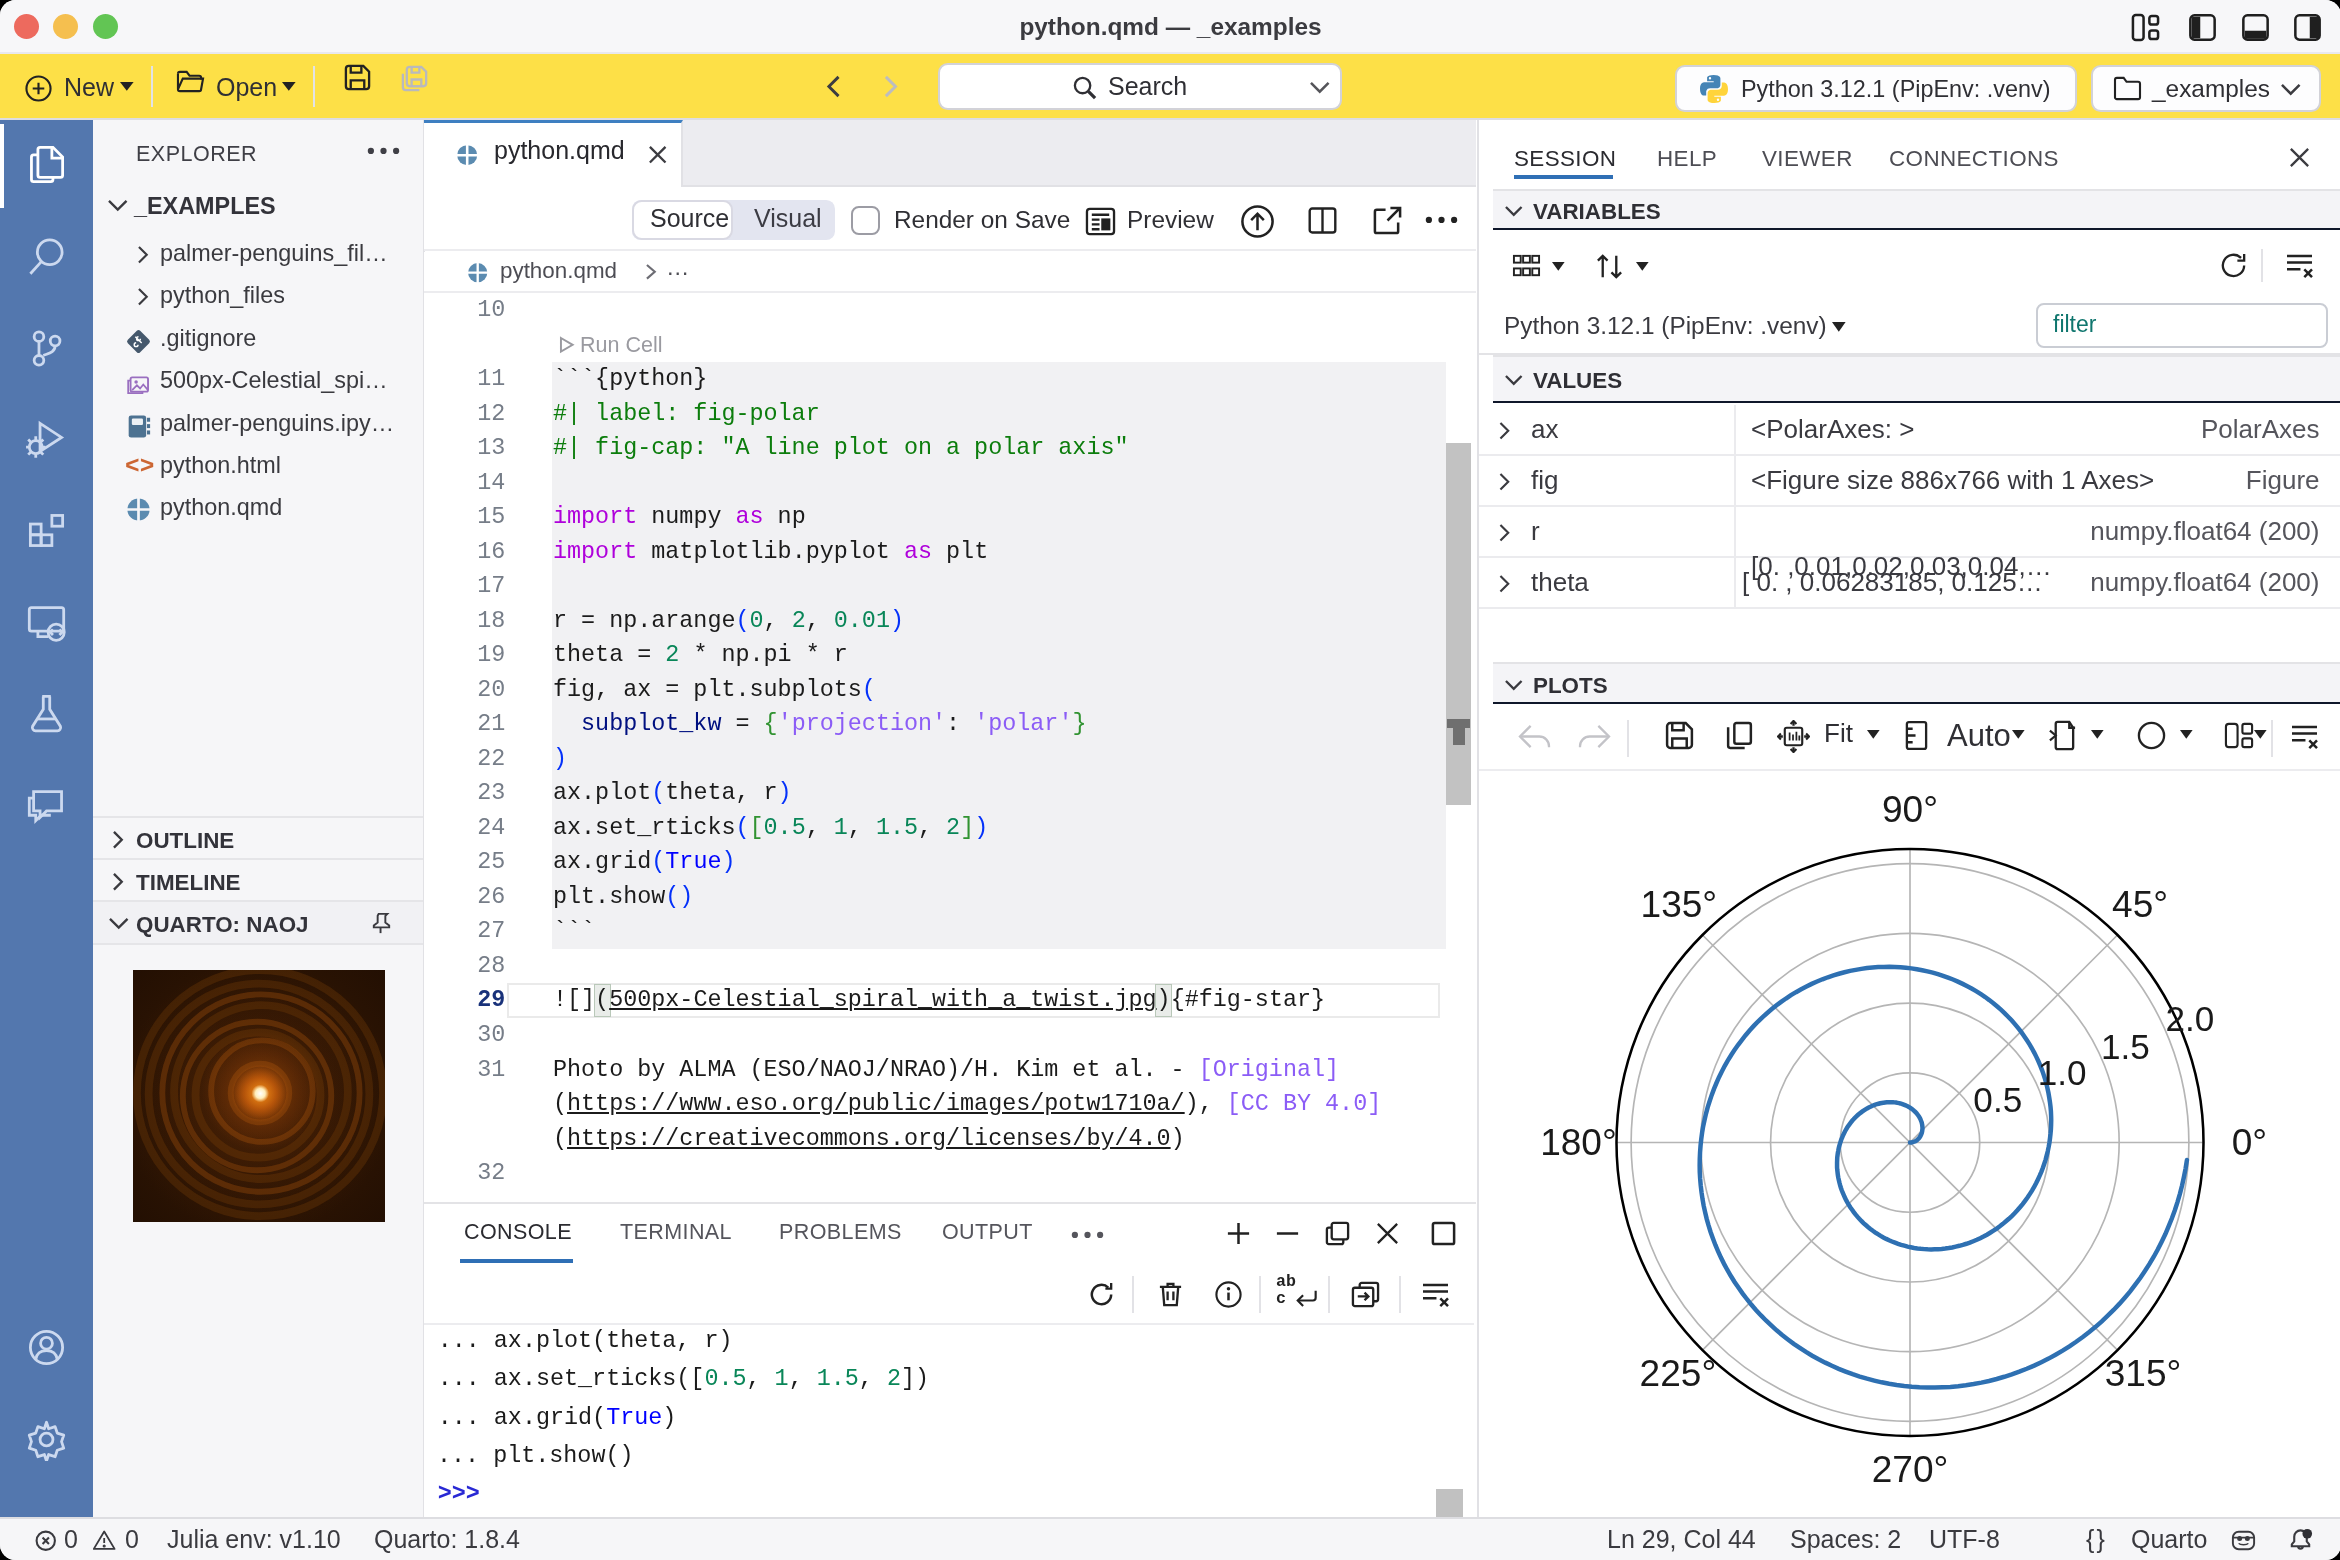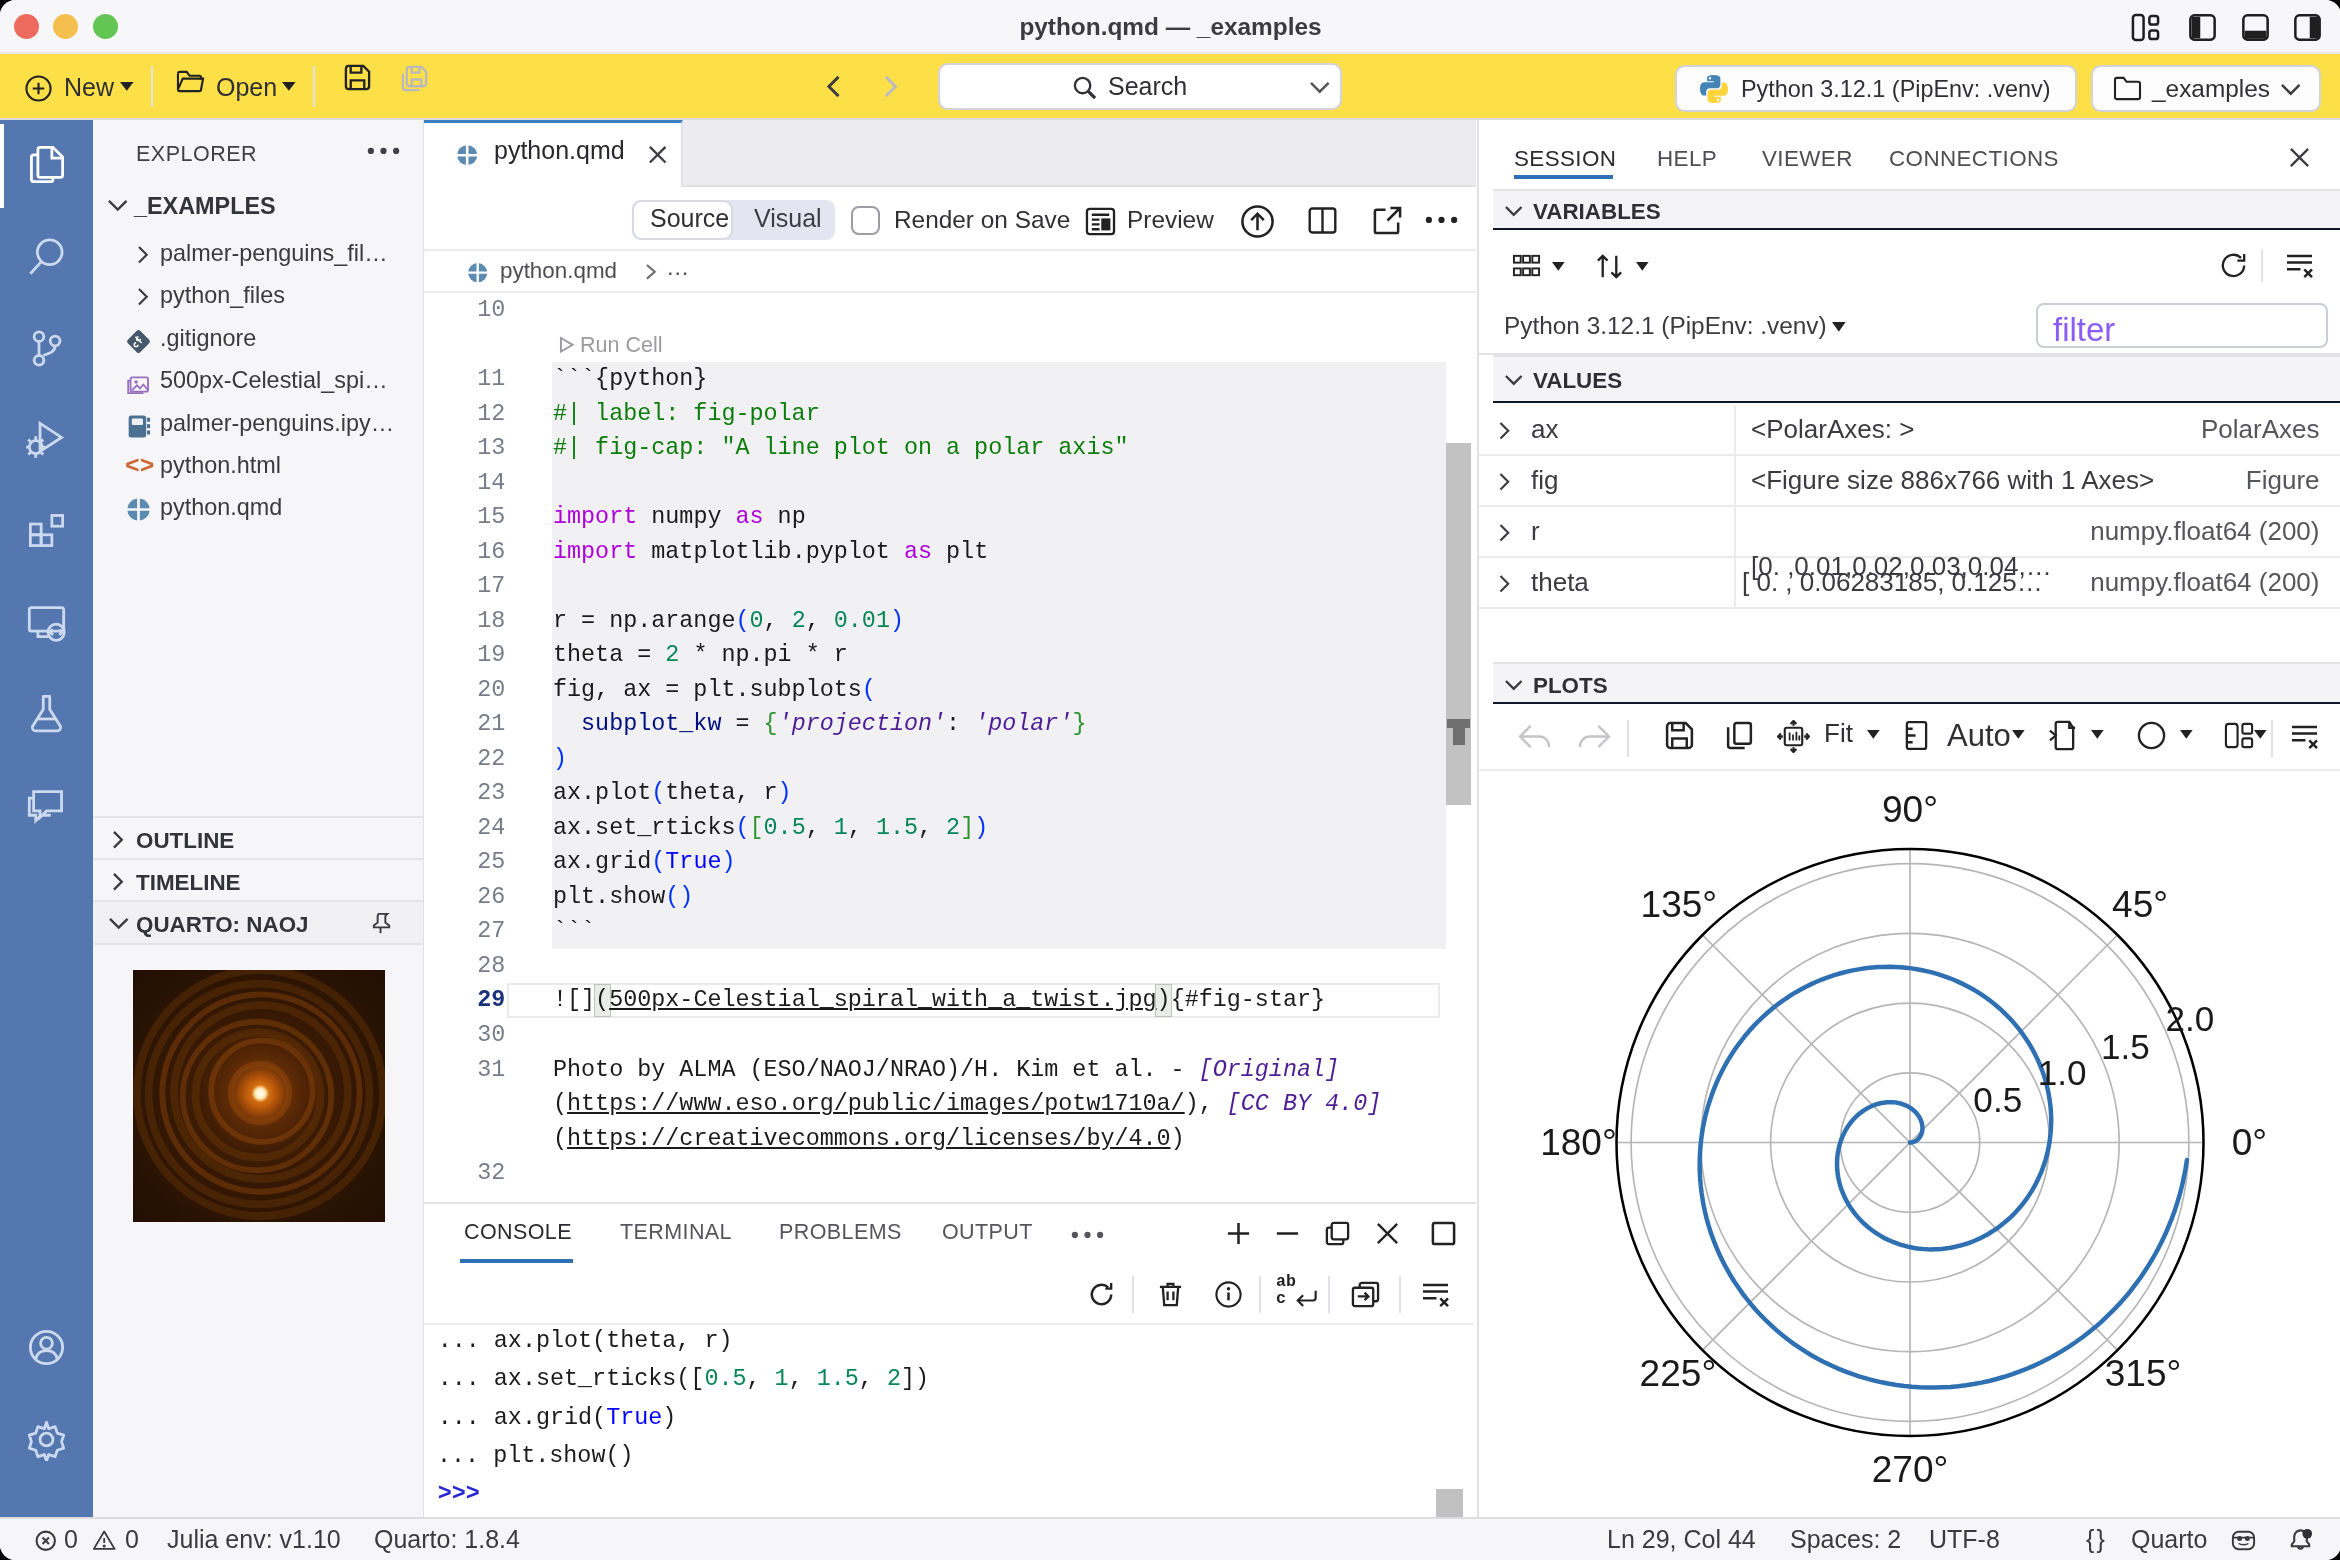--- a/index.html
+++ b/index.html
@@ -30,21 +30,21 @@
   .schdr { position:absolute; font-weight:bold; font-size:22.4px; color:#33333a; }
 
   
   .tabbar { position:absolute; left:424px; top:120px; width:1052px; height:67px; background:#ececf0; border-bottom:2px solid #e1e1e5; }
   .tab { position:absolute; left:0; top:0; width:259px; height:69px; background:#fff; border-top:3.9px solid #3e7fc1; border-right:2px solid #e1e1e5; }
   .actionbar { position:absolute; left:424px; top:187px; width:1052px; height:64px; background:#fff; border-bottom:2px solid #ececef; }
   .breadcrumb { position:absolute; left:424px; top:252px; width:1052px; height:41px; background:#fff; border-bottom:2px solid #ececef; }
   .codearea { position:absolute; left:424px; top:293px; width:1052px; height:909px; background:#fff; overflow:hidden; }
   .cline { position:absolute; height:35px; line-height:35px; font-family:"Liberation Mono", monospace; font-size:23.4px; color:#1b1b1b; white-space:pre; }
   .lnum { position:absolute; width:88px; text-align:right; height:35px; line-height:35px; font-family:"Liberation Mono", monospace; font-size:23.4px; color:#767d88; left:-6.8px; }
-  .kw { color:#af00db; } .num { color:#098658; } .cmt { color:#0c7d0c; } .str { color:#4c1d95;font-style:italic; }
+  .kw { color:#af00db; } .num { color:#098658; } .cmt { color:#0c7d0c; } .str { color:#8b5cf6; }
   .pb { color:#0431fa; } .pg { color:#319331; } .vr { color:#001080; } .kb { color:#0000ff; }
   .lnk { text-decoration:underline; }
 
   
   .console { position:absolute; left:424px; top:1202px; width:1052px; height:316px; background:#fff; border-top:2px solid #e3e3e6; }
   .ctab { position:absolute; top:15.6px; font-size:21.5px; color:#55555c; letter-spacing:0.4px; }
 
   
   .rpanel { position:absolute; left:1477px; top:120px; width:864px; height:1398px; background:#fff; border-left:2px solid #e1e1e5; }
   .rtab { position:absolute; top:26px; font-size:22.4px; color:#4d4d54; letter-spacing:0.4px; }
@@ -517,21 +517,21 @@
     <svg class="abs" style="left:806px; top:133px;" width="29" height="25" viewBox="0 0 30 26" fill="none" stroke="#222" stroke-width="2.6">
         <path d="M2 3h26M2 10h26M2 17h14"></path>
         <path d="M20 17l8 8M28 17l-8 8"></path>
       </svg>
 
     <div class="abs" style="left:25px; top:192px; font-size:24.4px; color:#3a3a40; white-space:nowrap;">Python 3.12.1 (PipEnv: .venv)</div>
     <svg class="abs" style="left:352px; top:201px;" width="15.6" height="11.7" viewBox="0 0 16 12" fill="#222">
         <path d="M1 1h14L8 11z"></path>
       </svg>
     <div class="abs" style="left:557px; top:183px; width:292px; height:45px; border:2px solid #cacdd4; border-radius:7.8px; background:#fff;"></div>
-    <div class="abs" style="left:574px; top:191px; font-size:33px; color:#8b5cf6;">filter</div>
+    <div class="abs" style="left:574px; top:191px; font-size:23px; color:#0f766e;">filter</div>
     <div class="abs" style="left:0; top:233px; width:862px; height:2px; background:#e3e3e6;"></div>
 
     <div class="sect" style="top:235px; height:48px;">
       <svg class="abs" style="left:10.7px; top:16.6px;" width="19.5" height="13.7" viewBox="0 0 20 14" fill="none" stroke="#3a3a3f" stroke-width="2.4">
           <path d="M2 2l8 8 8-8"></path>
         </svg>
       <div class="txt" style="top:10.7px;">VALUES</div>
     </div>
 
     <div class="abs" style="left:255px; top:285px; width:2px; height:203px; background:#ebebee;"></div>

